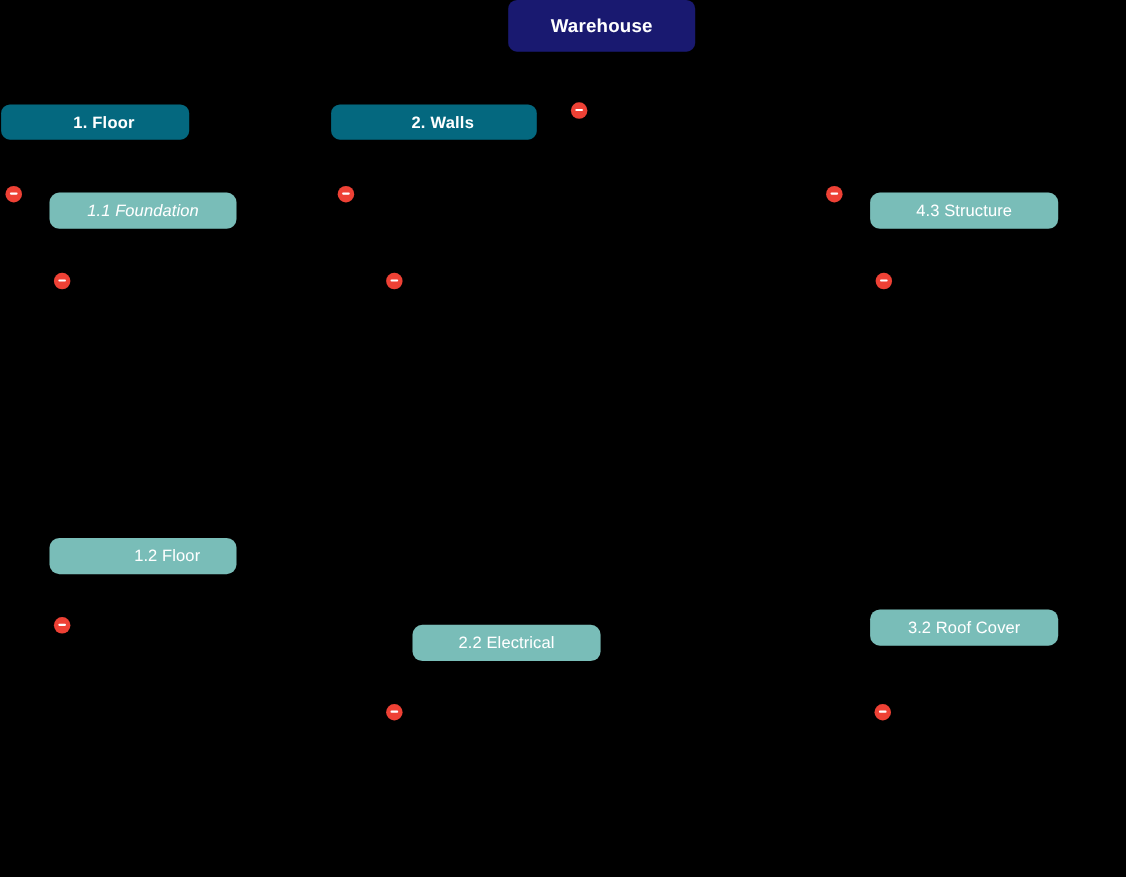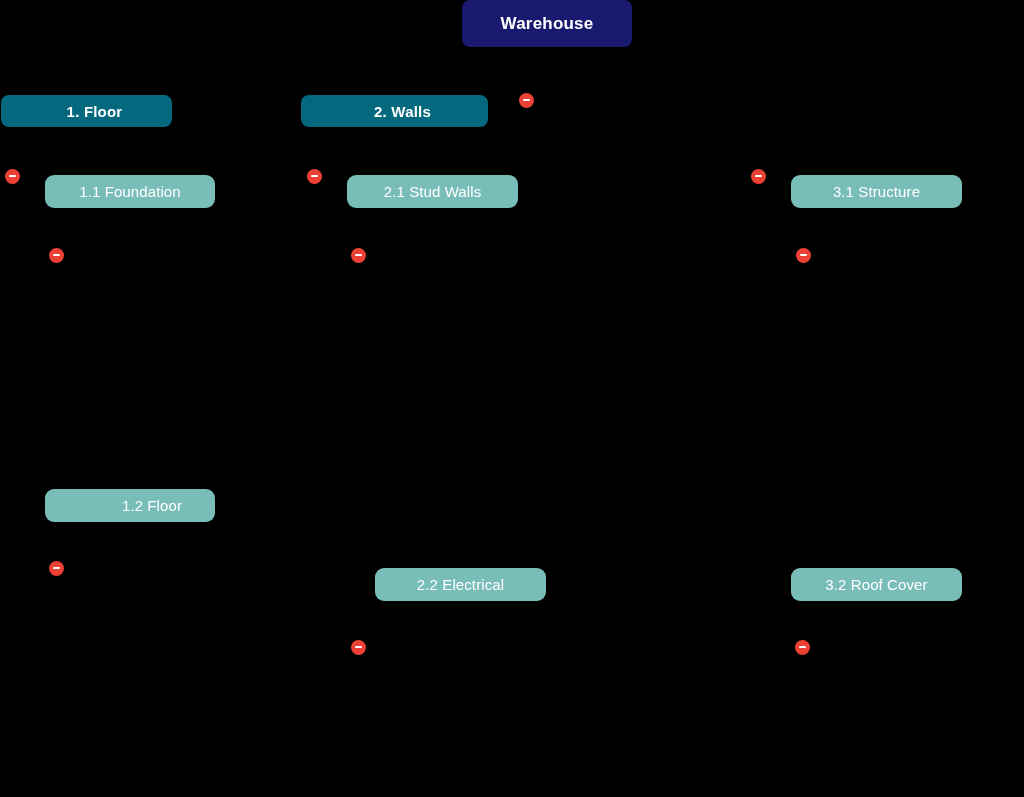--- a/index.html
+++ b/index.html
@@ -80,36 +80,33 @@
 <div id="canvas">
     <div class="node root" style="left: 440px; top: 0px; width: 170px; height: 47px;">
       <span>Warehouse</span>
     </div>
     <div class="node level1" style="left: 1px; top: 95px; width: 171px; height: 32px;">
       <span>1. Floor</span>
     </div>
     <div class="node level1" style="left: 301px; top: 95px; width: 187px; height: 32px;">
       <span>2. Walls</span>
     </div>
-    <div class="node level2" style="left: 45px; top: 175px; width: 170px; height: 33px;">
+    <div class="node level2" style="left: 45px; top: 175px; width: 170px; height: 33px; font-style: italic;">
       <span>1.1 Foundation</span>
     </div>
-    <div class="node level2" style="left: 347px; top: 175px; width: 171px; height: 33px;">
-      <span>2.1 Stud Walls</span>
-    </div>
     <div class="node level2" style="left: 791px; top: 175px; width: 171px; height: 33px;">
-      <span>3.1 Structure</span>
+      <span>4.3 Structure</span>
     </div>
     <div class="node level2" style="left: 45px; top: 489px; width: 170px; height: 33px; padding-left: 44px;">
       <span>1.2 Floor</span>
     </div>
     <div class="node level2" style="left: 347px; top: 568px; width: 171px; height: 33px; margin-left: 28px;">
       <span>2.2 Electrical</span>
     </div>
-    <div class="node level2" style="left: 791px; top: 568px; width: 171px; height: 33px;">
+    <div class="node level2" style="left: 791px; top: 554px; width: 171px; height: 33px;">
       <span>3.2 Roof Cover</span>
     </div>
     <div class="collapse-marker" style="left: 518.5px; top: 92.5px;">
       <span class="dash"></span>
     </div>
     <div class="collapse-marker" style="left: 4.5px; top: 168.5px;">
       <span class="dash"></span>
     </div>
     <div class="collapse-marker" style="left: 306.5px; top: 168.5px;">
       <span class="dash"></span>

